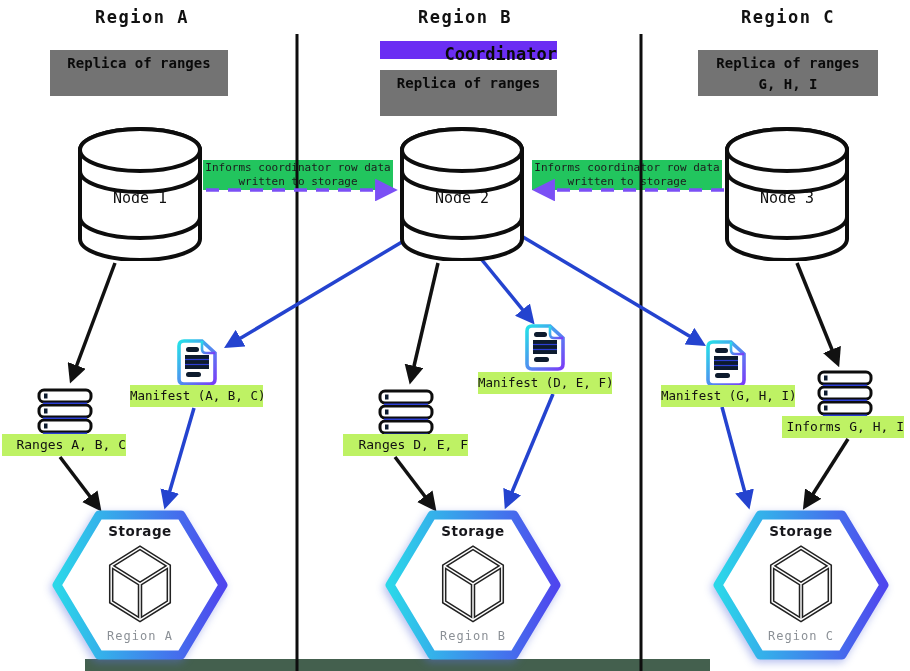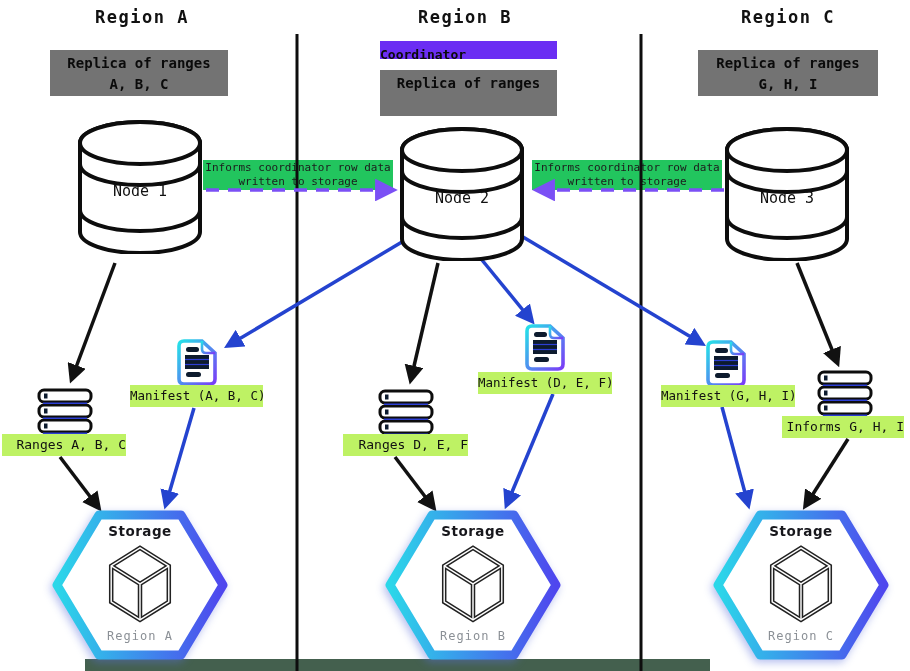--- a/index.html
+++ b/index.html
@@ -10,22 +10,22 @@
     color:#111;
   }
   .abs{position:absolute;}
   
   .hdr{
     background:#fff;text-align:center;font-weight:bold;font-size:17px;
     letter-spacing:1.5px;line-height:26px;height:26px;z-index:3;
   }
   
   .coord{
-    background:#6B2EF3;color:#0a0a0a;font-weight:bold;font-size:13px;
-    text-align:left;line-height:27px;height:18px;z-index:3;
+    background:#6B2EF3;color:#0a0a0a;font-weight:bold;font-size:17px;
+    text-align:right;line-height:27px;height:18px;z-index:3;
   }
   .cyan-box{
     background:#737373;color:#0a0a0a;font-weight:bold;font-size:14px;
     text-align:center;line-height:21px;padding-top:3px;height:43px;z-index:3;
   }
   
   .cyl{z-index:3;}
   .cyl .cyl-label{
     position:absolute;left:0;top:62px;width:100%;text-align:center;
     font-size:15px;color:#111;
@@ -108,24 +108,23 @@
     <line x1="194" y1="408" x2="166" y2="504" marker-end="url(#mB)"></line>
     <line x1="553" y1="394" x2="507" y2="504" marker-end="url(#mB)"></line>
     <line x1="722" y1="407" x2="748" y2="504" marker-end="url(#mB)"></line>
   </g>
 </svg>
 
 <div class="abs hdr" style="left:92px;top:4px;width:100px;"><span>Region A</span></div>
 
 <div class="abs cyan-box" style="left:50px;top:50px;width:178px;">
   <div>Replica of ranges</div>
-  <div>A, B, C</div>
-</div>
-
-<div class="abs cyl" style="left:78px;top:120px;width:124px;height:134px;">
+</div>
+
+<div class="abs cyl" style="left:78px;top:127px;width:124px;height:134px;">
   <svg width="124" height="134" viewBox="0 0 124 134">
     <path d="M2,23 A60,21 0 0 1 122,23 L122,112 A60,21 0 0 1 2,112 Z" fill="#fff" stroke="#0d0d0d" stroke-width="4"></path>
     <path d="M2,44 A60,21 0 0 0 122,44" fill="none" stroke="#0d0d0d" stroke-width="4"></path>
     <path d="M2,90 A60,21 0 0 0 122,90" fill="none" stroke="#0d0d0d" stroke-width="4"></path>
     <ellipse cx="62" cy="23" rx="60" ry="21" fill="#fff" stroke="#0d0d0d" stroke-width="4"></ellipse>
   </svg>
   <div class="cyl-label">Node 1</div>
 </div>
 
 <div class="abs" style="left:37px;top:388px;z-index:3;">

